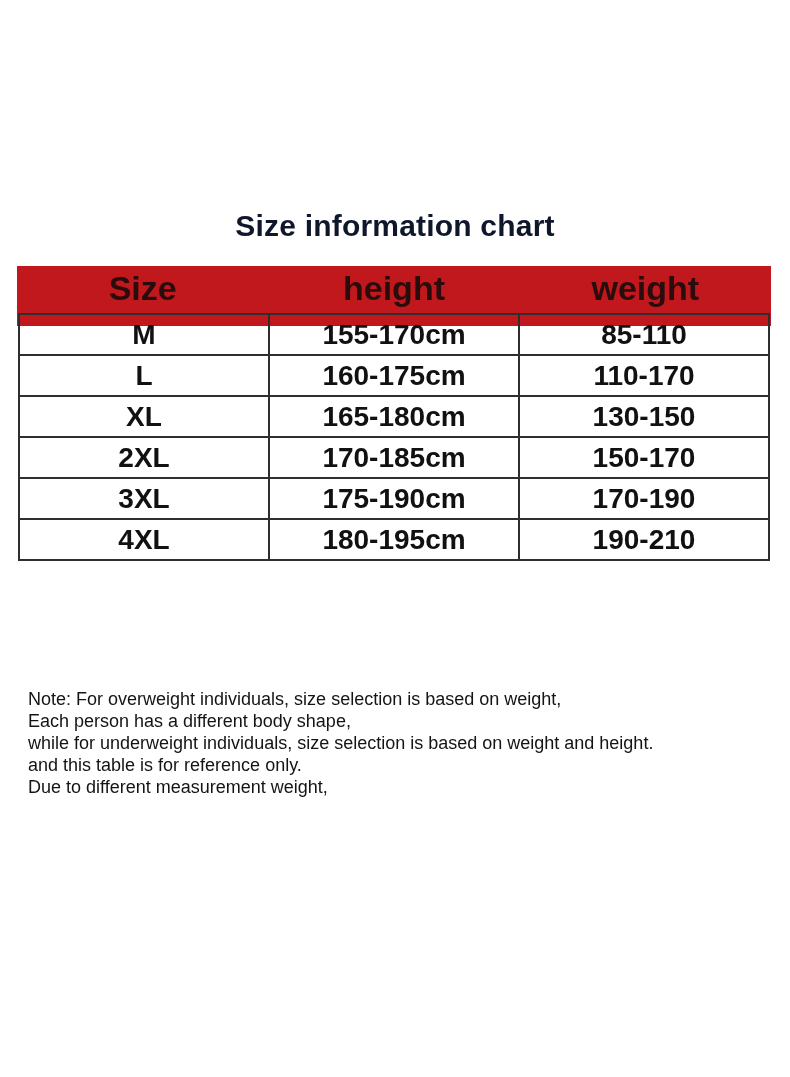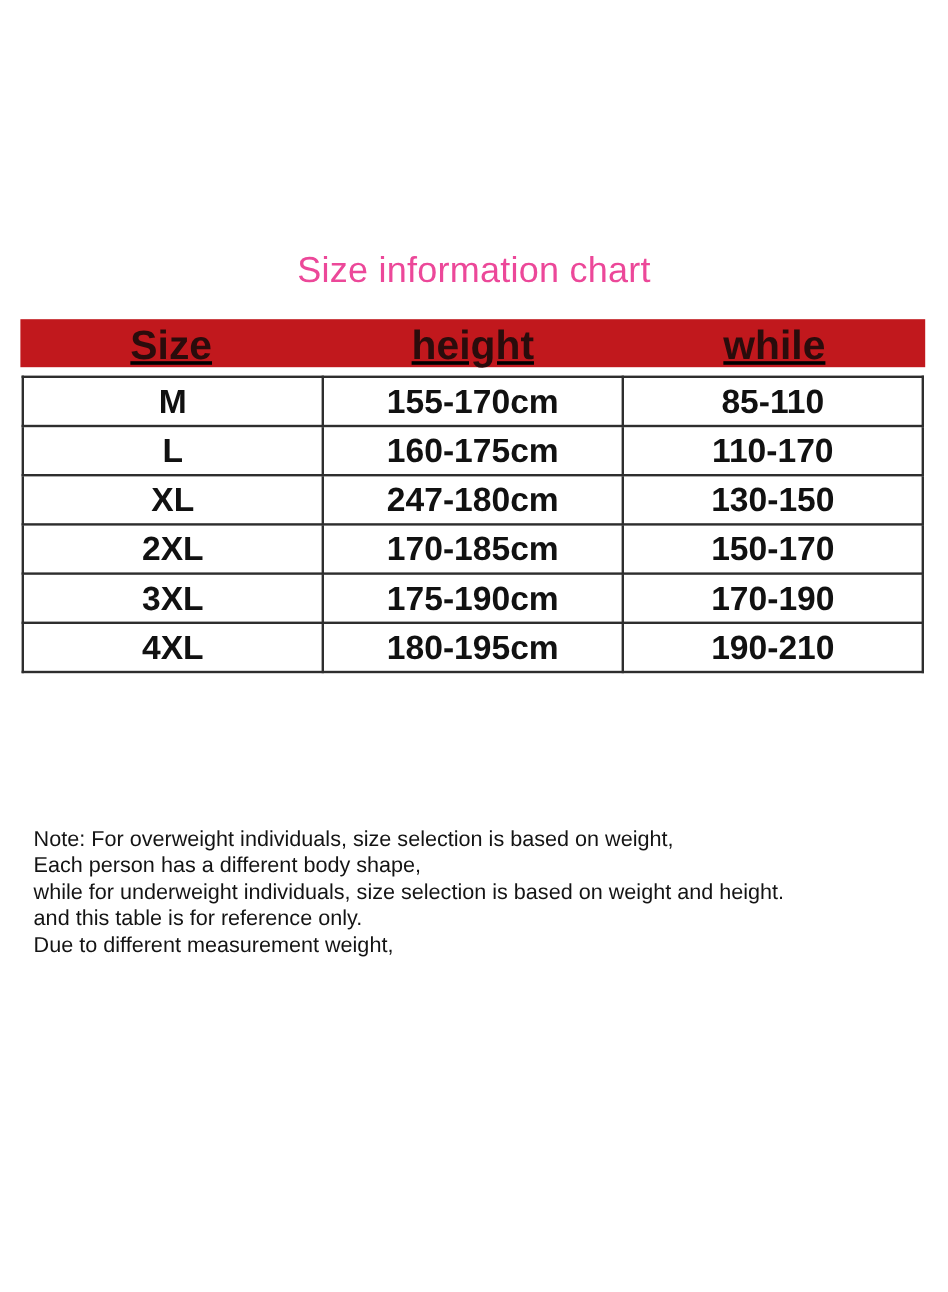--- a/index.html
+++ b/index.html
@@ -14,34 +14,33 @@
     font-family: "Liberation Sans", sans-serif;
     overflow: hidden;
   }
   .page-title {
     position: absolute;
     top: 209px;
     left: 0;
     width: 100%;
     text-align: center;
     font-size: 30px;
-    font-weight: 400;
+    font-weight: 700;
     letter-spacing: 0.2px;
-    color: #ec4899;
+    color: #0f172a;
     margin: 0;
   }
   .header-band {
     position: absolute;
     top: 266px;
     left: 17px;
     width: 754px;
-    height: 40px;
+    height: 60px;
     display: flex;
     background: var(--header-bg, #c1181d);
-    text-decoration: underline;
   }
   .header-band .col-label {
     flex: 1;
     text-align: center;
     line-height: 44px;
     font-size: 34px;
     font-weight: 600;
     color: var(--header-text, #2a0c0c);
   }
   table.size-table {
@@ -80,38 +79,38 @@
 </head>
 <body>
 
 <main>
 
   <h1 class="page-title">Size information chart</h1>
 
   <div class="header-band">
     <span class="col-label">Size</span>
     <span class="col-label">height</span>
-    <span class="col-label">while</span>
+    <span class="col-label">weight</span>
   </div>
 
   <table class="size-table">
     <tbody>
       <tr>
         <td>M</td>
         <td>155-170cm</td>
         <td>85-110</td>
       </tr>
       <tr>
         <td>L</td>
         <td>160-175cm</td>
         <td>110-170</td>
       </tr>
       <tr>
         <td>XL</td>
-        <td>247-180cm</td>
+        <td>165-180cm</td>
         <td>130-150</td>
       </tr>
       <tr>
         <td>2XL</td>
         <td>170-185cm</td>
         <td>150-170</td>
       </tr>
       <tr>
         <td>3XL</td>
         <td>175-190cm</td>

